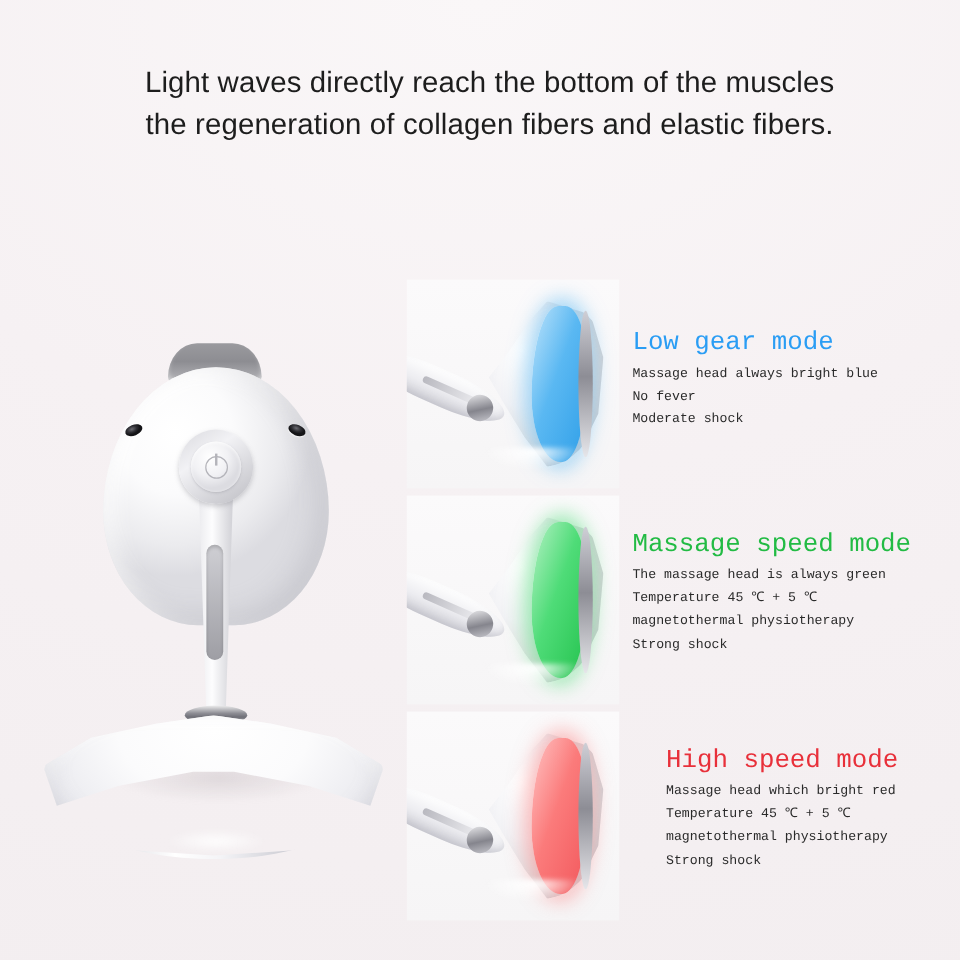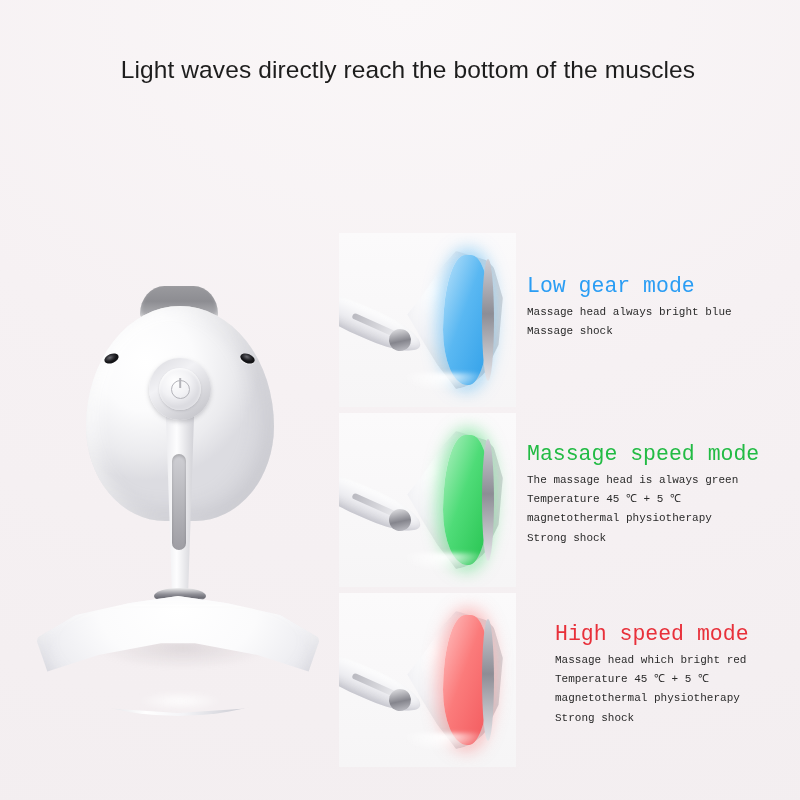--- a/index.html
+++ b/index.html
@@ -191,20 +191,21 @@
   .row.r2 .txt{top:28px;}
   .row.r3 .txt{top:28px;margin-left:28px;}
 </style>
 </head>
 <body>
 
 <div class="page">
 
   <div class="headline">
     <div>Light waves directly reach the bottom of the muscles</div>
+    <div>the regeneration of collagen fibers and elastic fibers.</div>
   </div>
 
   <div class="hero">
     <div class="hero-shadow"></div>
     <div class="cap"></div>
     <div class="body-top"></div>
     <div class="dot left"></div>
     <div class="dot right"></div>
     <div class="spine"></div>
     <div class="spine-slot"></div>
@@ -224,21 +225,22 @@
       <div class="thumb">
         <div class="t-handle"></div>
         <div class="t-wing"></div>
         <div class="t-led blue"></div>
         <div class="t-ring"></div>
         <div class="t-base"></div>
       </div>
       <div class="txt">
         <p class="mode-title" style="color:#2a9df4">Low gear mode</p>
         <div class="mode-line">Massage head always bright blue</div>
-        <div class="mode-line">Massage shock</div>
+        <div class="mode-line">No fever</div>
+        <div class="mode-line">Moderate shock</div>
       </div>
     </div>
 
     <div class="row r2">
       <div class="thumb">
         <div class="t-handle"></div>
         <div class="t-wing"></div>
         <div class="t-led green"></div>
         <div class="t-ring"></div>
         <div class="t-base"></div>

